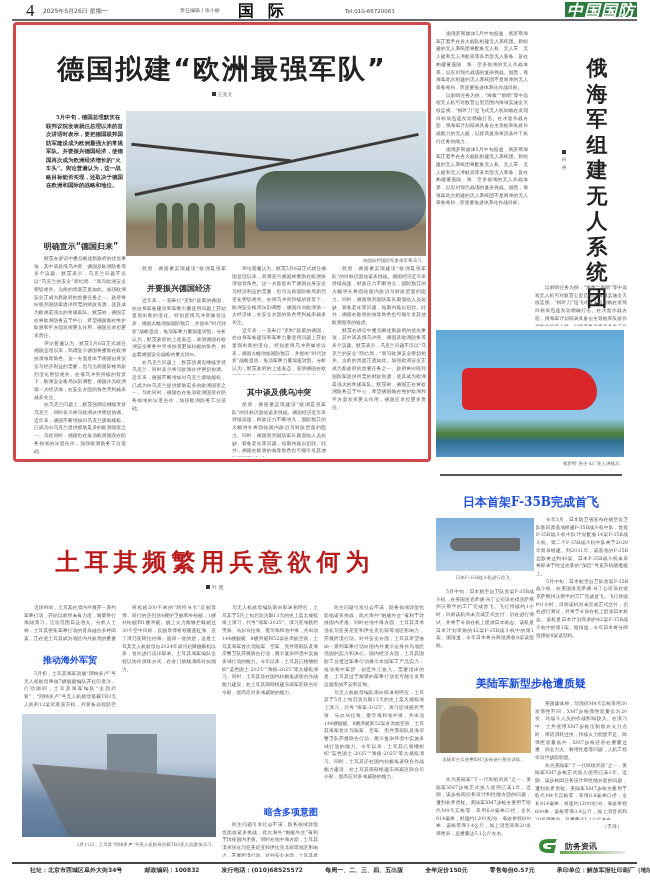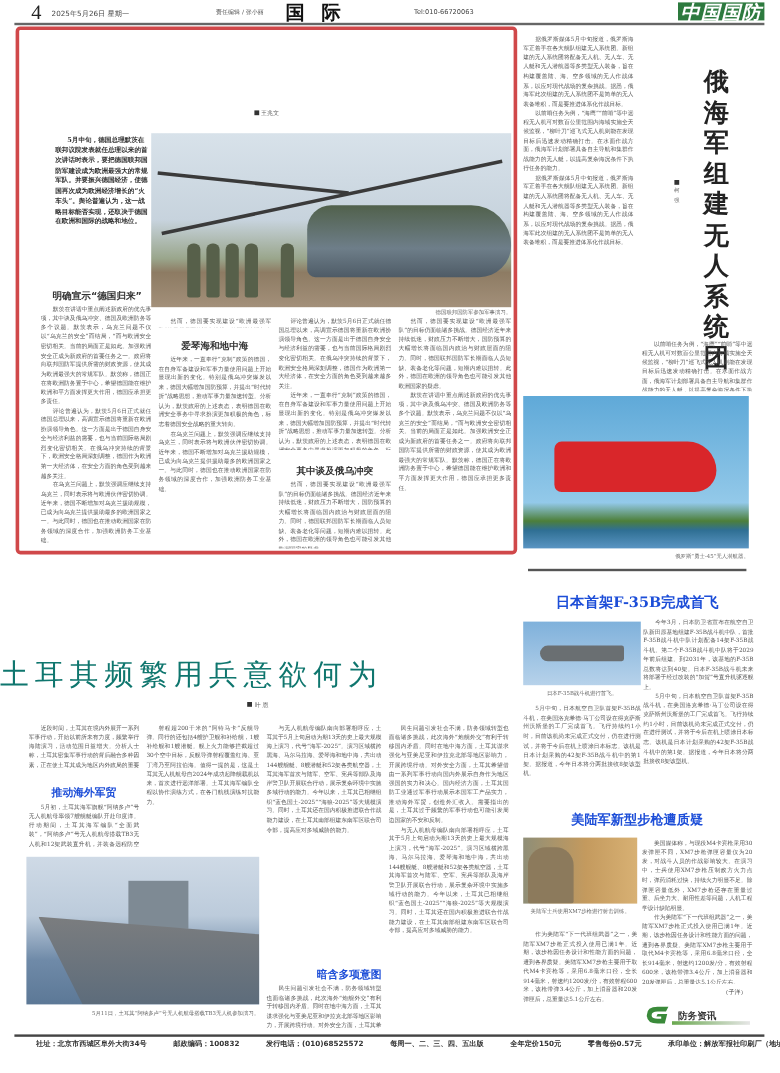--- a/index.html
+++ b/index.html
@@ -47,21 +47,21 @@
   .f35-photo { left: 436px; top: 518px; width: 98px; height: 53px; background: linear-gradient(180deg, #7fb1db 0%, #b7d2ea 100%); }
   .f35-body { position: absolute; left: 14px; top: 20px; width: 70px; height: 13px; background: #6a6f72; border-radius: 10px 3px 3px 10px; }
 
   .xm7-photo { left: 436px; top: 698px; width: 95px; height: 55px; background: linear-gradient(90deg, #8f8e77 0%, #c49a5e 55%, #d8b174 100%); }
   .xm7-soldier { position: absolute; left: 4px; top: 8px; width: 38px; height: 47px; background: #8c7a5c; border-radius: 15px 15px 2px 2px; }
 
   .ship-photo { left: 22px; top: 714px; width: 194px; height: 123px; background: linear-gradient(180deg, #cfdae6 0%, #bccbdb 40%, #6f8aa8 70%, #5c7896 100%); }
   .ship-deck { position: absolute; left: 10px; top: 50px; width: 184px; height: 73px; background: linear-gradient(180deg, #7b7d7f 0%, #5d6c7b 100%); clip-path: polygon(0 0, 100% 20%, 100% 100%, 20% 100%); }
   .ship-island { position: absolute; left: 85px; top: 20px; width: 50px; height: 40px; background: #7e8a94; }
 
-  .tu-title { position: absolute; left: 0; width: 430px; top: 546px; text-align: left; font-family: "DejaVu Serif", serif; font-weight: normal; font-size: 24px; letter-spacing: 5px; color: #0f766e; }
+  .tu-title { position: absolute; left: 0; width: 430px; top: 546px; text-align: center; font-family: "DejaVu Serif", serif; font-weight: bold; font-size: 24px; letter-spacing: 5px; color: #b91c1c; }
   .tu-byline { position: absolute; left: 0; width: 430px; top: 584px; text-align: center; font-size: 5px; color: #666; }
   .tu-byline::before { content: ""; display: inline-block; width: 4px; height: 4px; background: #333; margin-right: 2px; }
 
   .section-title-sm { position: absolute; font-family: "DejaVu Serif", serif; font-weight: bold; color: #1d4ed8; text-align: center; }
 
   .footer-rule { position: absolute; left: 12px; top: 862px; width: 625px; height: 1.5px; background: #444; }
   .footer { position: absolute; left: 30px; top: 866px; font-size: 6px; color: #333; font-family: "DejaVu Sans", sans-serif; font-weight: bold; white-space: nowrap; }
   .footer span { margin-right: 20px; }
 
   .brand-icon { position: absolute; left: 537px; top: 838px; width: 22px; height: 16px; }
@@ -76,20 +76,21 @@
   <span class="page-num">4</span>
   <span class="date">2025年5月26日  星期一</span>
   <span class="editor">责任编辑 / 张小丽</span>
   <span class="section-title">国际</span>
   <span class="tel">Tel:010-66720063</span>
   <div class="logo">中国国防报</div>
 </div>
 <div class="top-rule"></div>
 
 <div class="lead-box">
+  <div class="lead-title">德国拟建“欧洲最强军队”</div>
   <div class="lead-byline">王兆文</div>
   <div class="abstract">5月中旬，德国总理默茨在联邦议院发表就任总理以来的首次讲话时表示，要把德国联邦国防军建设成为欧洲最强大的常规军队。并要振兴德国经济，使德国再次成为欧洲经济增长的“火车头”。舆论普遍认为，这一战略目标能否实现，还取决于德国在欧洲和国际的战略和地位。</div>
 
   <div class="photo heli-photo">
     <div class="heli-rotor2"></div>
     <div class="heli-rotor"></div>
     <div class="heli-body"></div>
     <div class="soldier" style="left:30px"></div>
     <div class="soldier" style="left:46px"></div>
     <div class="soldier" style="left:62px"></div>
@@ -101,21 +102,21 @@
   <div class="subhead" style="left:20px; top:216px; width:90px; font-size:8px;">明确宣示“德国归来”</div>
   <div class="col-text" style="left:18px; top:230px; width:92px; height:200px;">
       <p>默茨在讲话中重点阐述新政府的优先事项，其中谈及俄乌冲突、德国及欧洲防务等多个议题。默茨表示，乌克兰问题不仅以“乌克兰的安全”而结局，“而与欧洲安全密切相关。当前的局面正是如此。加强欧洲安全正成为新政府的首要任务之一。政府将向联邦国防军提供所需的财政资源，使其成为欧洲最强大的常规军队。默茨称，德国正在将欧洲防务置于中心，希望德国能在维护欧洲和平方面发挥更大作用，德国应承担更多责任。</p>
       <p>评论普遍认为，默茨5月6日正式就任德国总理以来，高调宣示德国将重新在欧洲扮演领导角色。这一方面是出于德国自身安全与经济利益的需要，也与当前国际格局剧烈变化密切相关。在俄乌冲突持续的背景下，欧洲安全格局深刻调整，德国作为欧洲第一大经济体，在安全方面的角色受到越来越多关注。</p>
       <p>在乌克兰问题上，默茨强调应继续支持乌克兰，同时表示将与欧洲伙伴密切协调。近年来，德国不断增加对乌克兰援助规模，已成为向乌克兰提供援助最多的欧洲国家之一。与此同时，德国也在推动欧洲国家在防务领域的深度合作，加强欧洲防务工业基础。</p>
     </div>
 
   <div class="col-text" style="left:116px; top:240px; width:94px; height:8px;">
       <p>然而，德国要实现建设“欧洲最强军队”的目标仍面临诸多挑战。德国经济近年来持续低迷，财政压力不断增大，国防预算的大幅增长将面临国内政治与财政层面的阻力。同时，德国联邦国防军长期面临人员短缺、装备老化等问题，短期内难以扭转。此外，德国在欧洲的领导角色也可能引发其他欧洲国家的疑虑。</p>
     </div>
-  <div class="subhead" style="left:116px; top:258px; width:94px; font-size:8px;">爱琴海和地中海</div>
+  <div class="subhead" style="left:116px; top:258px; width:94px; font-size:8px;">并要振兴德国经济</div>
   <div class="col-text" style="left:116px; top:272px; width:94px; height:160px;">
       <p>近年来，一直奉行“克制”政策的德国，在自身军备建设和军事力量使用问题上开始显现出新的变化。特别是俄乌冲突爆发以来，德国大幅增加国防预算，并提出“时代转折”战略思想，推动军事力量加速转型。分析认为，默茨政府的上述表态，表明德国在欧洲安全事务中寻求扮演更加积极的角色，标志着德国安全战略的重大转向。</p>
       <p>在乌克兰问题上，默茨强调应继续支持乌克兰，同时表示将与欧洲伙伴密切协调。近年来，德国不断增加对乌克兰援助规模，已成为向乌克兰提供援助最多的欧洲国家之一。与此同时，德国也在推动欧洲国家在防务领域的深度合作，加强欧洲防务工业基础。</p>
     </div>
 
   <div class="col-text" style="left:216px; top:240px; width:94px; height:110px;">
       <p>评论普遍认为，默茨5月6日正式就任德国总理以来，高调宣示德国将重新在欧洲扮演领导角色。这一方面是出于德国自身安全与经济利益的需要，也与当前国际格局剧烈变化密切相关。在俄乌冲突持续的背景下，欧洲安全格局深刻调整，德国作为欧洲第一大经济体，在安全方面的角色受到越来越多关注。</p>
       <p>近年来，一直奉行“克制”政策的德国，在自身军备建设和军事力量使用问题上开始显现出新的变化。特别是俄乌冲突爆发以来，德国大幅增加国防预算，并提出“时代转折”战略思想，推动军事力量加速转型。分析认为，默茨政府的上述表态，表明德国在欧洲安全事务中寻求扮演更加积极的角色，标志着德国安全战略的重大转向。</p>
     </div>
   <div class="subhead" style="left:216px; top:362px; width:94px; font-size:8px;">其中谈及俄乌冲突</div>

